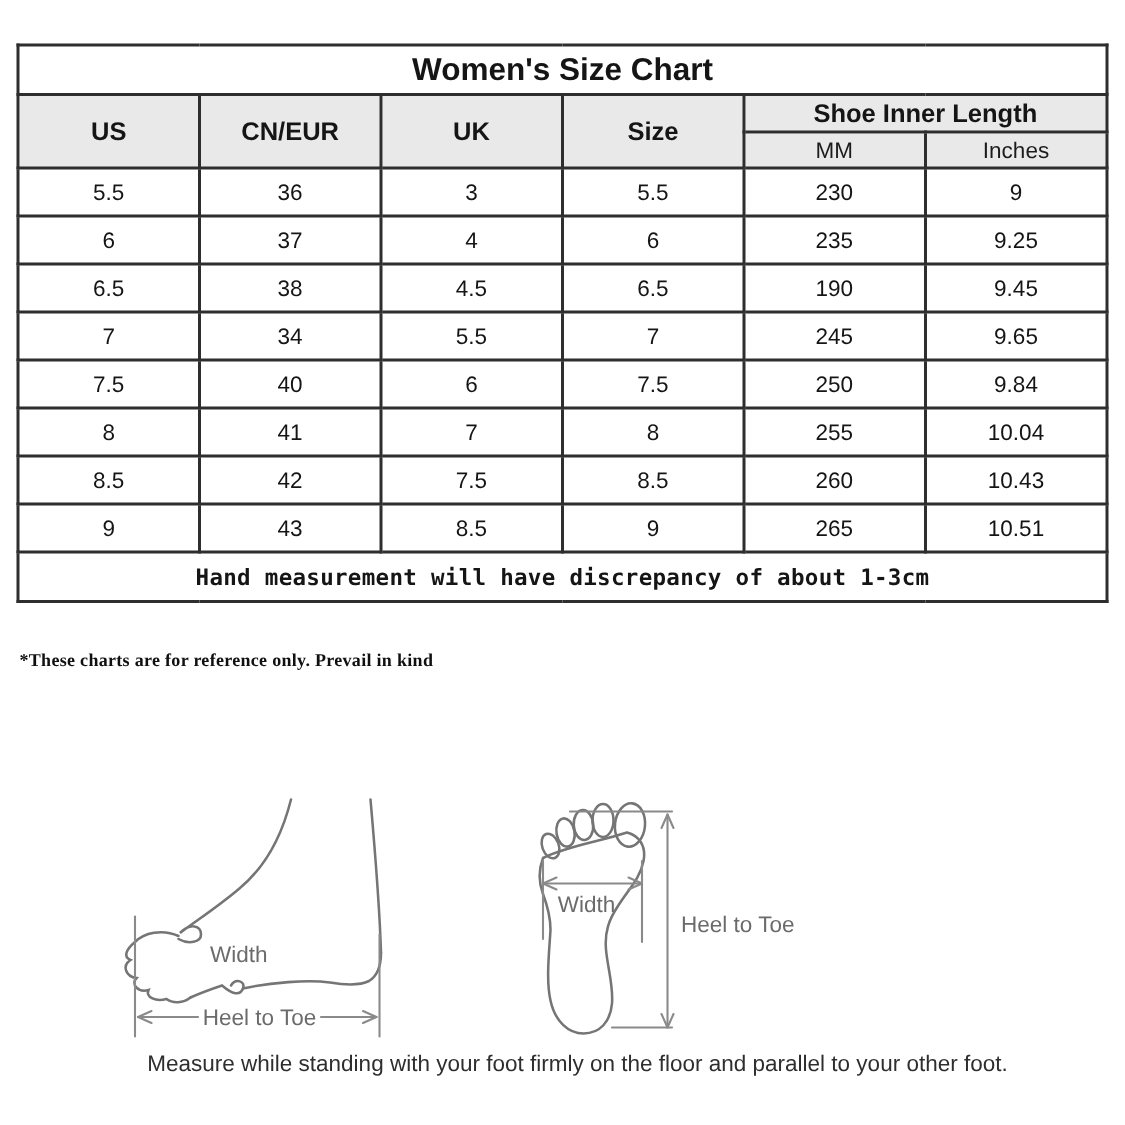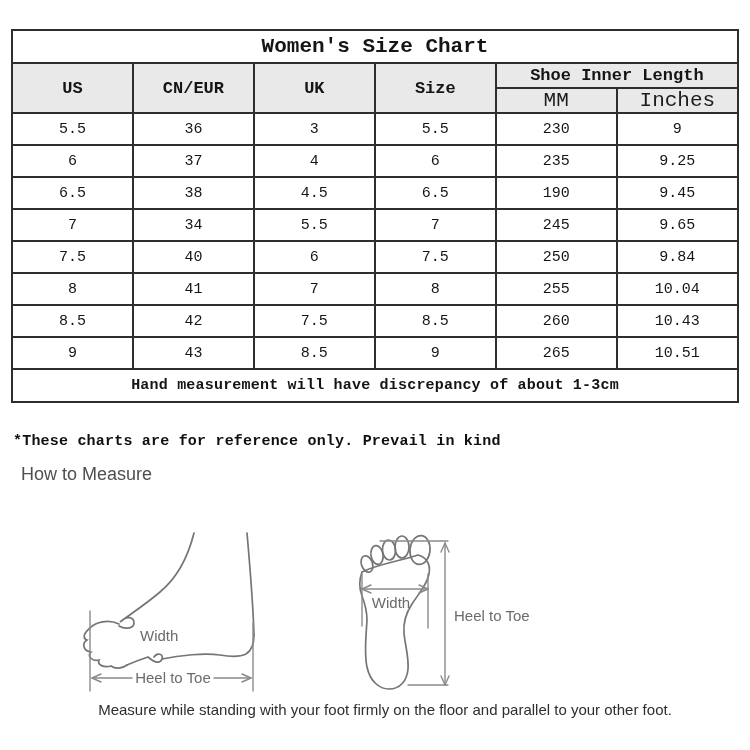--- a/index.html
+++ b/index.html
@@ -6,34 +6,34 @@
   .page {
     position:relative; width:750px; height:750px; background:#ffffff;
     font-family:"Liberation Sans", sans-serif; overflow:hidden;
   }
   table.chart {
     position:absolute; left:11px; top:29px; width:728px;
     border-collapse:collapse; table-layout:fixed;
   }
   table.chart td {
     border:2px solid #2e2e2e; text-align:center; vertical-align:middle;
-    color:#151515; padding:0; overflow:hidden;font-family:Liberation Mono, monospace;
+    color:#151515; padding:0; overflow:hidden;
   }
   td.title-cell { height:31px; font-size:21px; font-weight:bold; background:#ffffff; }
   tr.head-row td { background:#e9e9e9; font-weight:bold; font-size:17px; height:23px; }
-  tr.subhead-row td { background:#e9e9e9; font-weight:normal; font-size:21px; height:22px; color:#1c1c1c; }
+  tr.subhead-row td { background:#e9e9e9; font-weight:normal; font-size:15px; height:22px; color:#1c1c1c; }
   tr.data-row td { height:30px; font-size:15px; }
   td.footnote-cell {
     height:31px; font-family:"DejaVu Sans Mono", monospace; font-weight:bold;
     font-size:15px; letter-spacing:0.2px; color:#101010;
   }
   .ref-note {
     position:absolute; left:13px; top:433px;
-    font-family:Liberation Mono, monospace; font-weight:bold;
-    font-size:15px; letter-spacing:0.2px; color:#101010; white-space:nowrap;text-align:right;
+    font-family:Liberation Serif, serif; font-weight:bold;
+    font-size:12px; letter-spacing:0.2px; color:#101010; white-space:nowrap;text-align:right;
   }
   .h2m-heading {
     position:absolute; left:21px; top:464px;
     font-size:18px; color:#4f4f4f;
   }
   .h2m-sub {
     position:absolute; left:16px; top:493px;
     font-size:15px; color:#3a3a3a;
   }
   .side-svg { position:absolute; left:70px; top:527px; }
@@ -140,21 +140,20 @@
       <td>10.51</td>
     </tr>
     <tr>
       <td colspan="6" class="footnote-cell">Hand measurement will have discrepancy of about 1-3cm</td>
     </tr>
   </tbody>
     </table>
 
   <div class="ref-note">*These charts are for reference only. Prevail in kind</div>
 
-  <div class="h2m-heading">How to Measure</div>
 
   <svg class="side-svg" width="270" height="172" viewBox="0 0 270 172">
     <g class="diagram-stroke">
 
       <path d="M124,6 C118,30 108,50 90,65 C76,77 62,86 50,95 C57,88 64,90 64,96 C64,101 56,103 49,99"></path>
 
       <path d="M49,97 C38,92 26,95 20,101 C14,106 12,111 17,113 C11,117 14,124 21,125 C17,129 22,135 29,133 C27,138 34,141 41,139 C45,142 52,142 57,138"></path>
 
       <path d="M57,138 C66,134 72,132 78,130 C85,136 90,137 92,132 C94,127 87,125 84,130"></path>
       <path d="M92,132 C110,128 135,126 150,128 C162,130 170,130 176,127 C181,124 184,117 184,108"></path>

